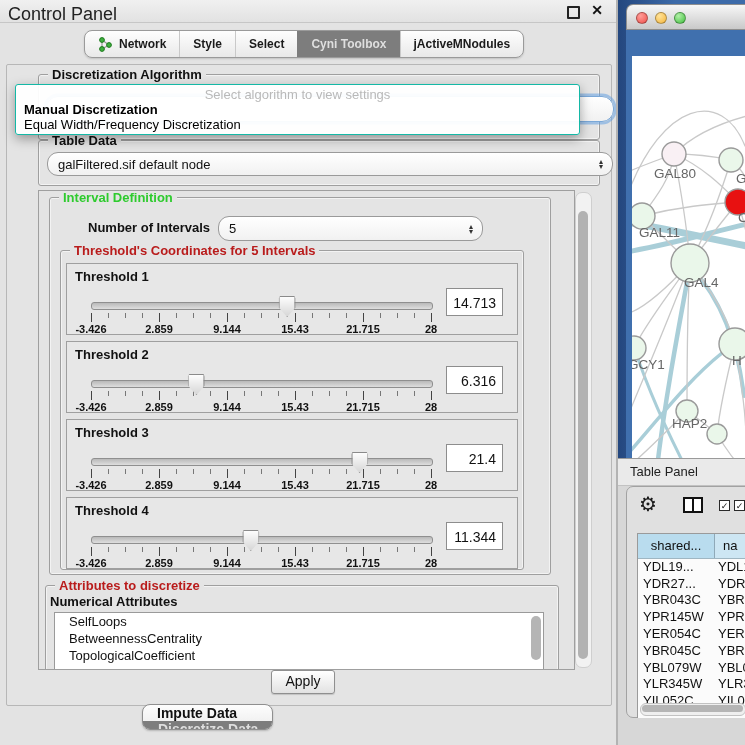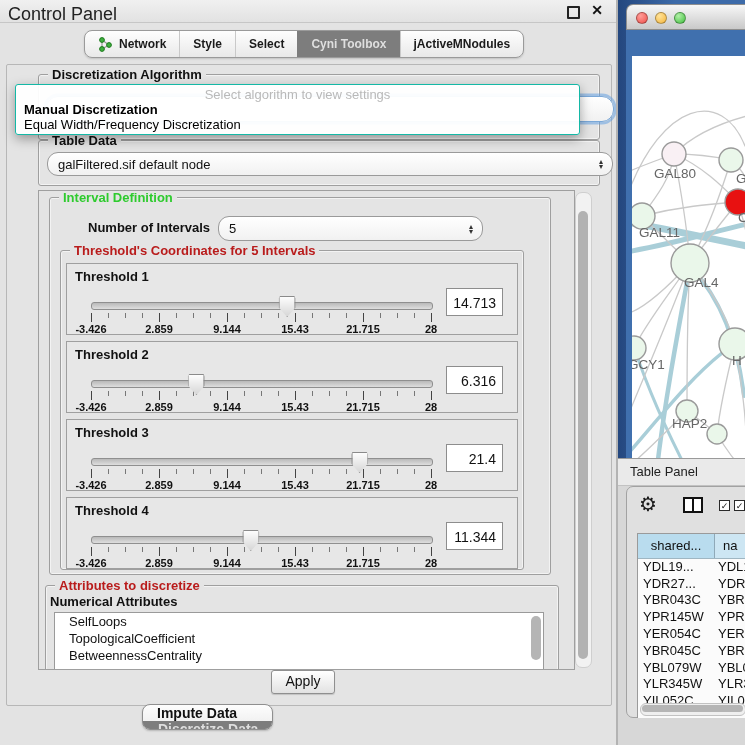--- a/index.html
+++ b/index.html
@@ -359,22 +359,22 @@
           </div>
         </div>
       </div>
 
       <div class="group ag">
         <span class="group-title blue">Attributes to discretize</span>
         <span class="attr-sub">Numerical Attributes</span>
         <div class="attr-list">
           <div class="attr-list-items">
               <div class="attr-item">SelfLoops</div>
+              <div class="attr-item">BetweennessCentrality</div>
               <div class="attr-item">TopologicalCoefficient</div>
-              <div class="attr-item">BetweennessCentrality</div>
             </div>
           <div class="attr-scroll"></div>
         </div>
       </div>
     </div>
 
     <div class="vscroll">
       <div class="vscroll-thumb"></div>
     </div>
 

